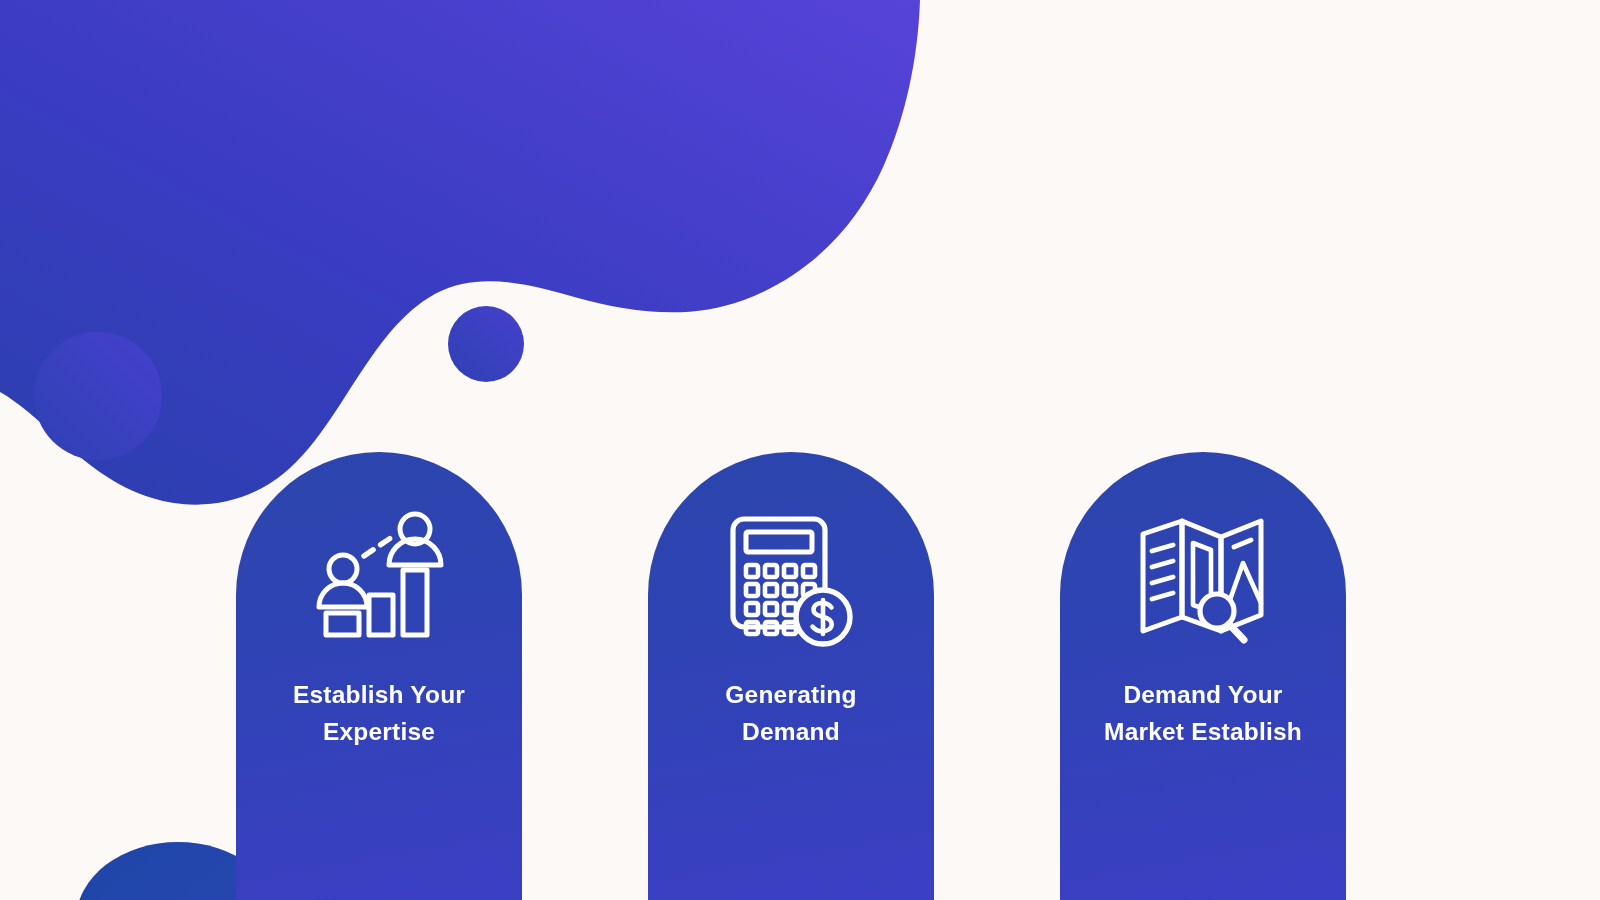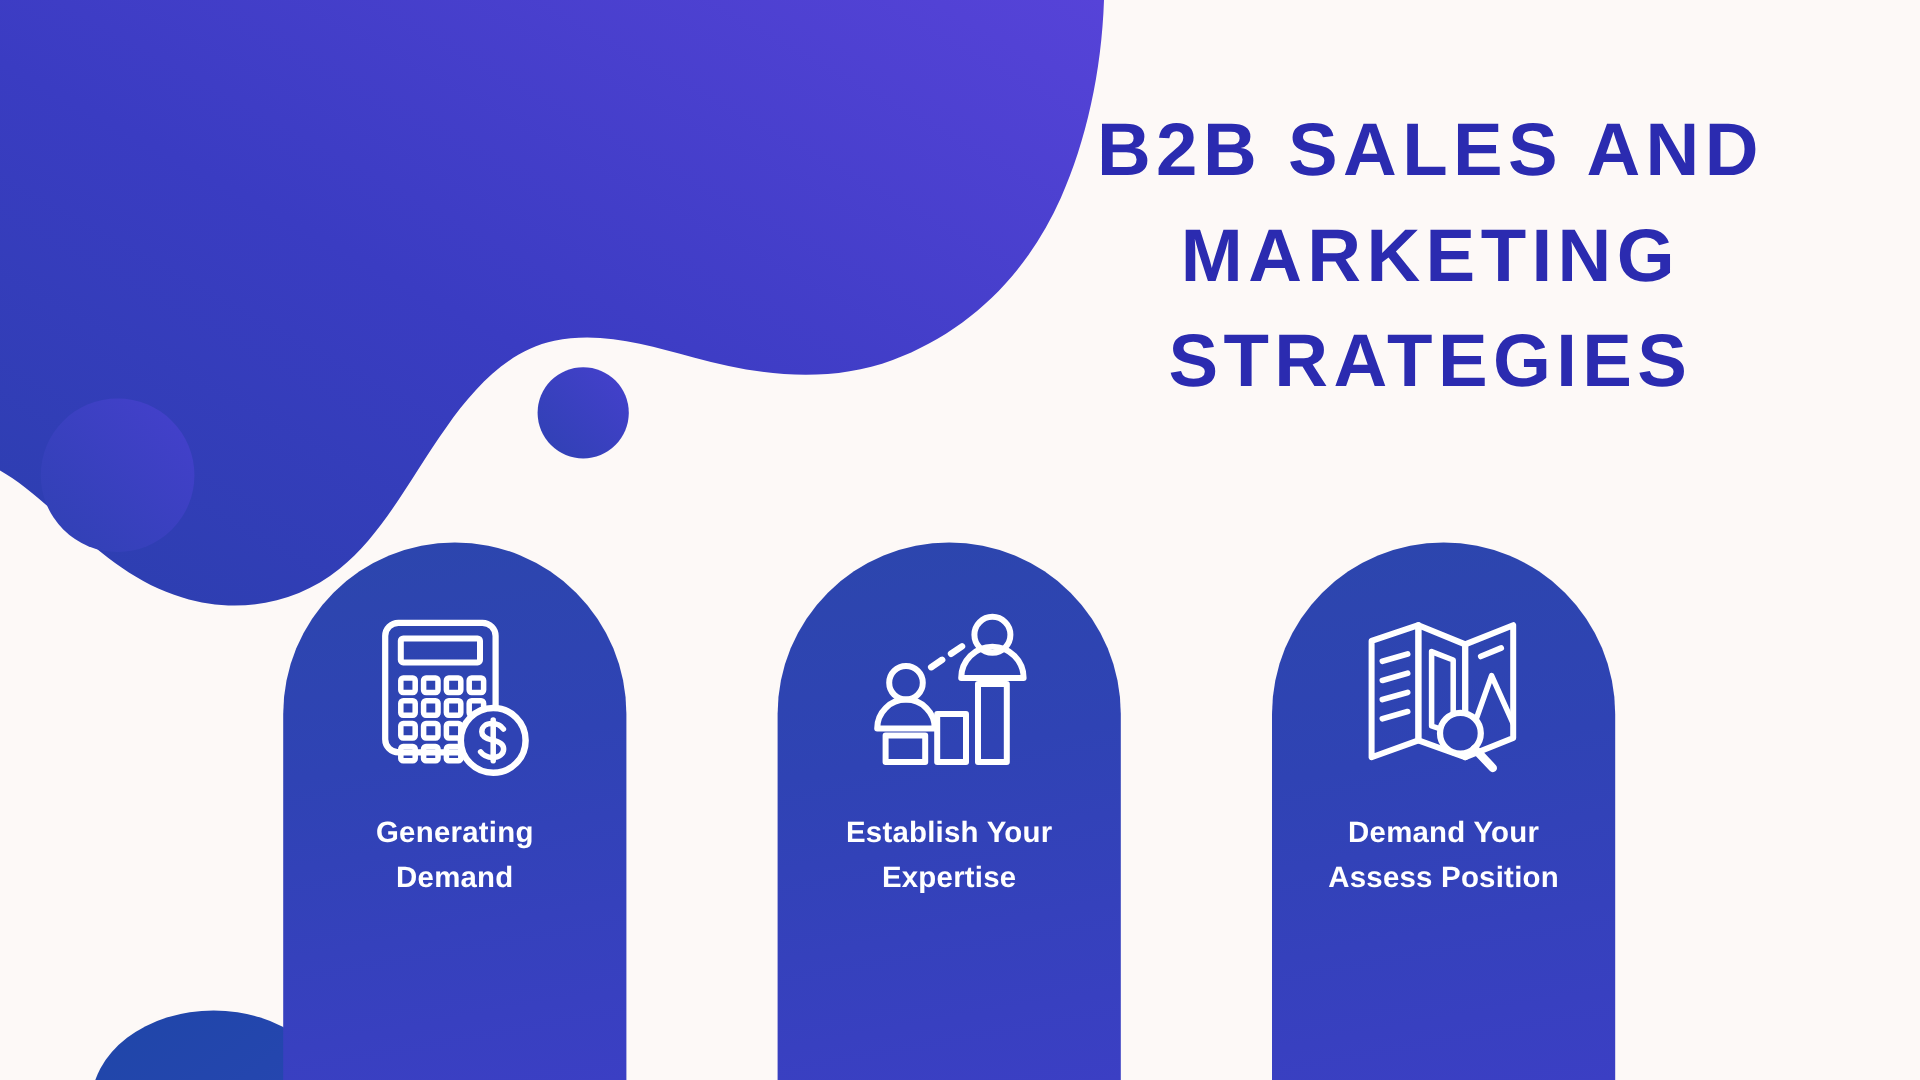--- a/index.html
+++ b/index.html
@@ -139,27 +139,47 @@
 
     <circle cx="98" cy="396" r="64" fill="url(#circGrad)"></circle>
 
     <circle cx="486" cy="344" r="38" fill="url(#circGrad)"></circle>
 
     <ellipse cx="178" cy="920" rx="102" ry="78" fill="url(#botGrad)"></ellipse>
 
     <ellipse cx="610" cy="930" rx="128" ry="88" fill="url(#botGrad)" opacity="0"></ellipse>
   </svg>
 
-  <div class="title-block">
-    <span class="title-line">B2B SALES AND</span>
-    <span class="title-line">MARKETING</span>
-    <span class="title-line">STRATEGIES</span>
-  </div>
 
   <div class="cards">
+
+    <div class="card">
+      <div class="card-icon">
+        <svg viewBox="0 0 145 145" fill="none" stroke="#ffffff" stroke-width="5.2" stroke-linecap="round" stroke-linejoin="round">
+
+          <circle cx="36" cy="62" r="14" stroke-width="5"></circle>
+          <path d="M12 100 a24 24 0 0 1 48 0 Z" stroke-width="5" fill="none"></path>
+
+          <rect x="19" y="106" width="33" height="22" stroke-width="5"></rect>
+
+          <rect x="62" y="88" width="24" height="40" stroke-width="5"></rect>
+
+          <rect x="96" y="63" width="24" height="65" stroke-width="5"></rect>
+
+          <circle cx="108" cy="22" r="15" stroke-width="5"></circle>
+          <path d="M82 58 a26 26 0 0 1 52 0 Z" stroke-width="5" fill="none"></path>
+
+          <path d="M57 49 L88 28" stroke-width="5.4" stroke-dasharray="11 9"></path>
+        </svg>
+      </div>
+      <div class="card-label">
+        <span>Establish Your</span><br>
+        <span>Expertise</span>
+      </div>
+    </div>
 
     <div class="card">
       <div class="card-icon">
         <svg viewBox="0 0 145 145" fill="none" stroke="#ffffff" stroke-width="5.2" stroke-linecap="round" stroke-linejoin="round">
 
           <rect x="14" y="12" width="92" height="108" rx="11" ry="11"></rect>
 
           <rect x="27" y="25" width="66" height="20" rx="2" ry="2" stroke-width="5"></rect>
 
           <g stroke-width="4.6">
@@ -192,45 +212,20 @@
       <div class="card-label">
         <span>Generating</span><br>
         <span>Demand</span>
       </div>
     </div>
 
     <div class="card">
       <div class="card-icon">
         <svg viewBox="0 0 145 145" fill="none" stroke="#ffffff" stroke-width="5.2" stroke-linecap="round" stroke-linejoin="round">
 
-          <circle cx="36" cy="62" r="14" stroke-width="5"></circle>
-          <path d="M12 100 a24 24 0 0 1 48 0 Z" stroke-width="5" fill="none"></path>
-
-          <rect x="19" y="106" width="33" height="22" stroke-width="5"></rect>
-
-          <rect x="62" y="88" width="24" height="40" stroke-width="5"></rect>
-
-          <rect x="96" y="63" width="24" height="65" stroke-width="5"></rect>
-
-          <circle cx="108" cy="22" r="15" stroke-width="5"></circle>
-          <path d="M82 58 a26 26 0 0 1 52 0 Z" stroke-width="5" fill="none"></path>
-
-          <path d="M57 49 L88 28" stroke-width="5.4" stroke-dasharray="11 9"></path>
-        </svg>
-      </div>
-      <div class="card-label">
-        <span>Establish Your</span><br>
-        <span>Expertise</span>
-      </div>
-    </div>
-
-    <div class="card">
-      <div class="card-icon">
-        <svg viewBox="0 0 145 145" fill="none" stroke="#ffffff" stroke-width="5.2" stroke-linecap="round" stroke-linejoin="round">
-
           <path d="M12 27 L51 14 L51 110 L12 124 Z" stroke-width="5"></path>
 
           <path d="M51 14 L90 30 L90 124 L51 110 Z" stroke-width="5"></path>
 
           <path d="M90 30 L130 14 L130 108 L90 124 Z" stroke-width="5"></path>
 
           <path d="M62 36 L80 43 L80 104 L62 98 Z" stroke-width="4.6"></path>
 
           <path d="M95 104 L112 56 L130 96" stroke-width="4.6"></path>
 
@@ -242,18 +237,18 @@
             <path d="M21 76 L42 70"></path>
             <path d="M21 92 L42 86"></path>
           </g>
 
           <circle cx="86" cy="104" r="17" fill="#2f43b4" stroke="#ffffff" stroke-width="5.2"></circle>
           <path d="M98 117 L113 133" stroke-width="7" stroke-linecap="round"></path>
         </svg>
       </div>
       <div class="card-label">
         <span>Demand Your</span><br>
-        <span>Assess Position</span>
+        <span>Market Establish</span>
       </div>
     </div>
 
   </div>
 </div>
 
 </body></html>

